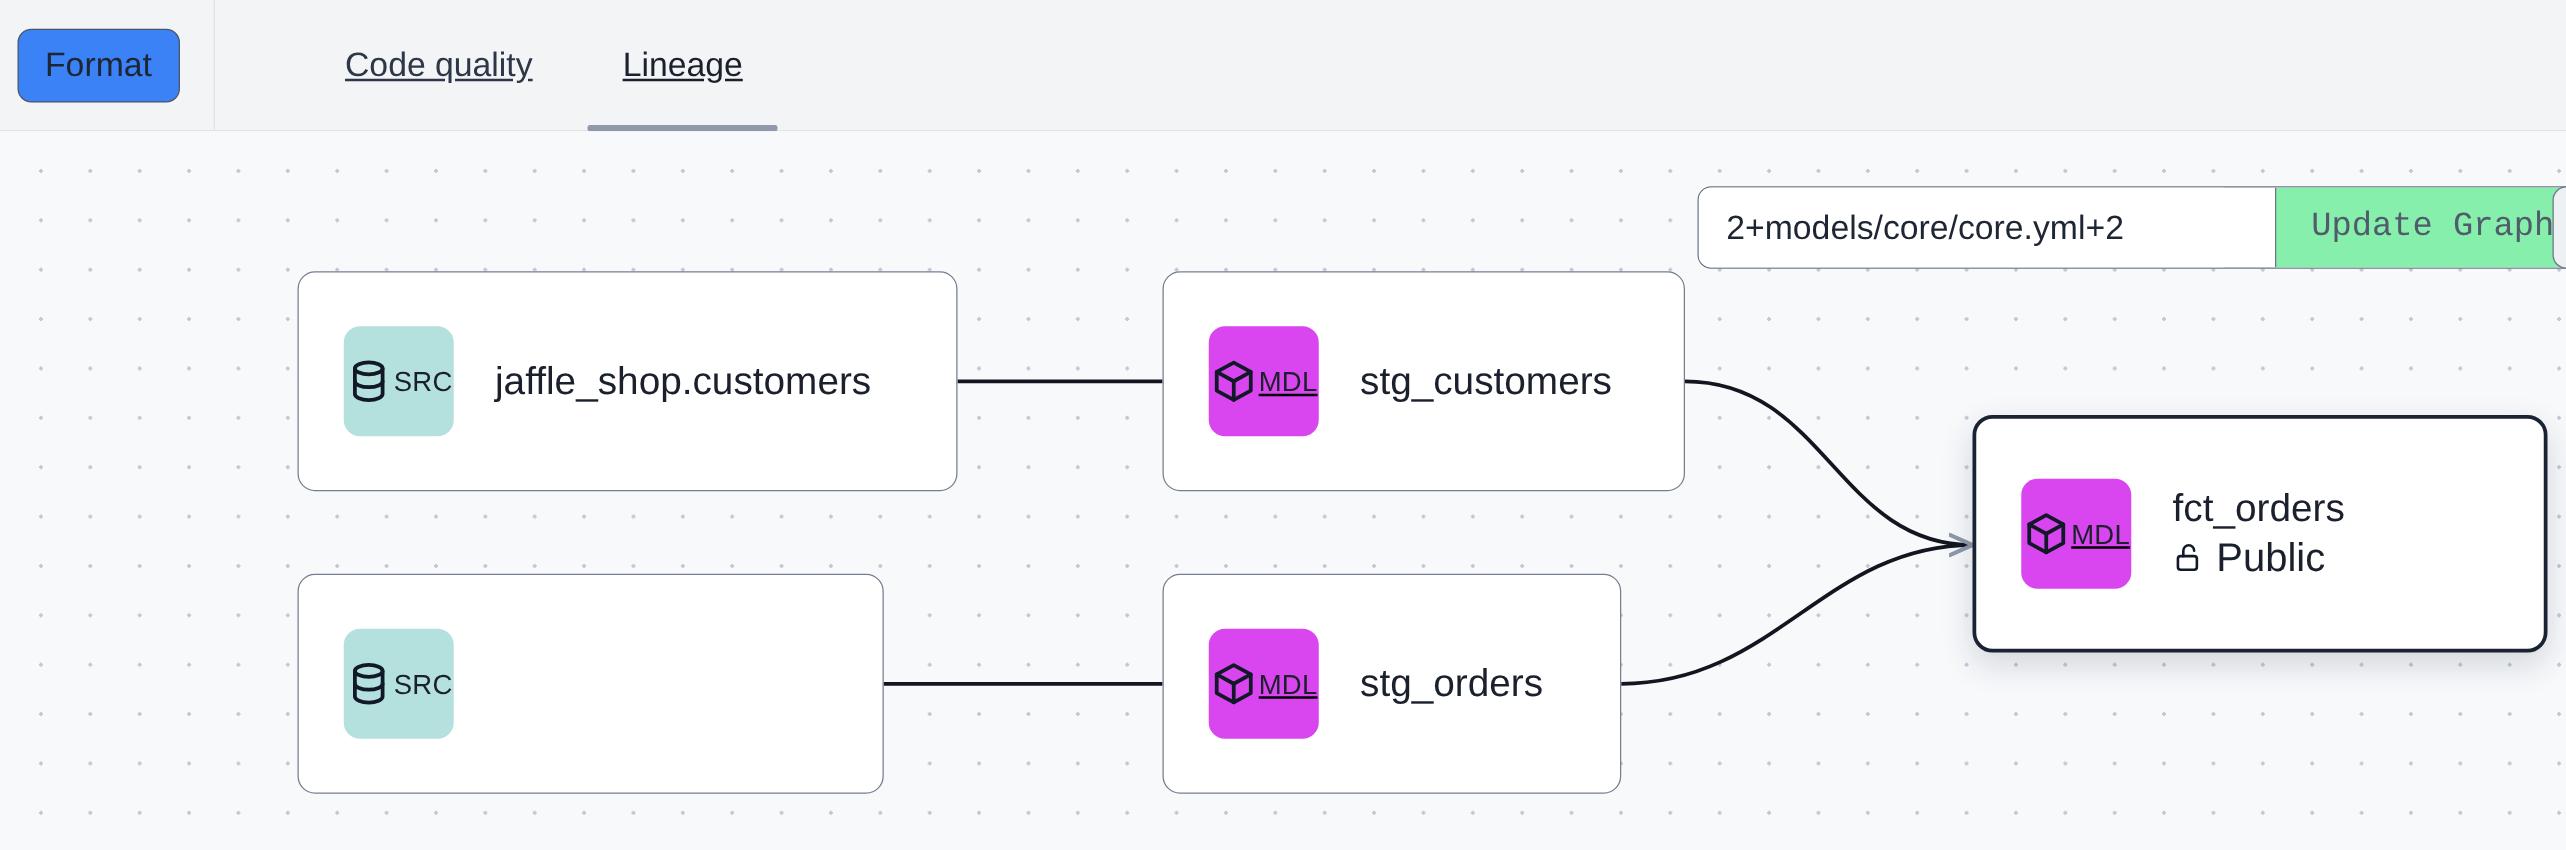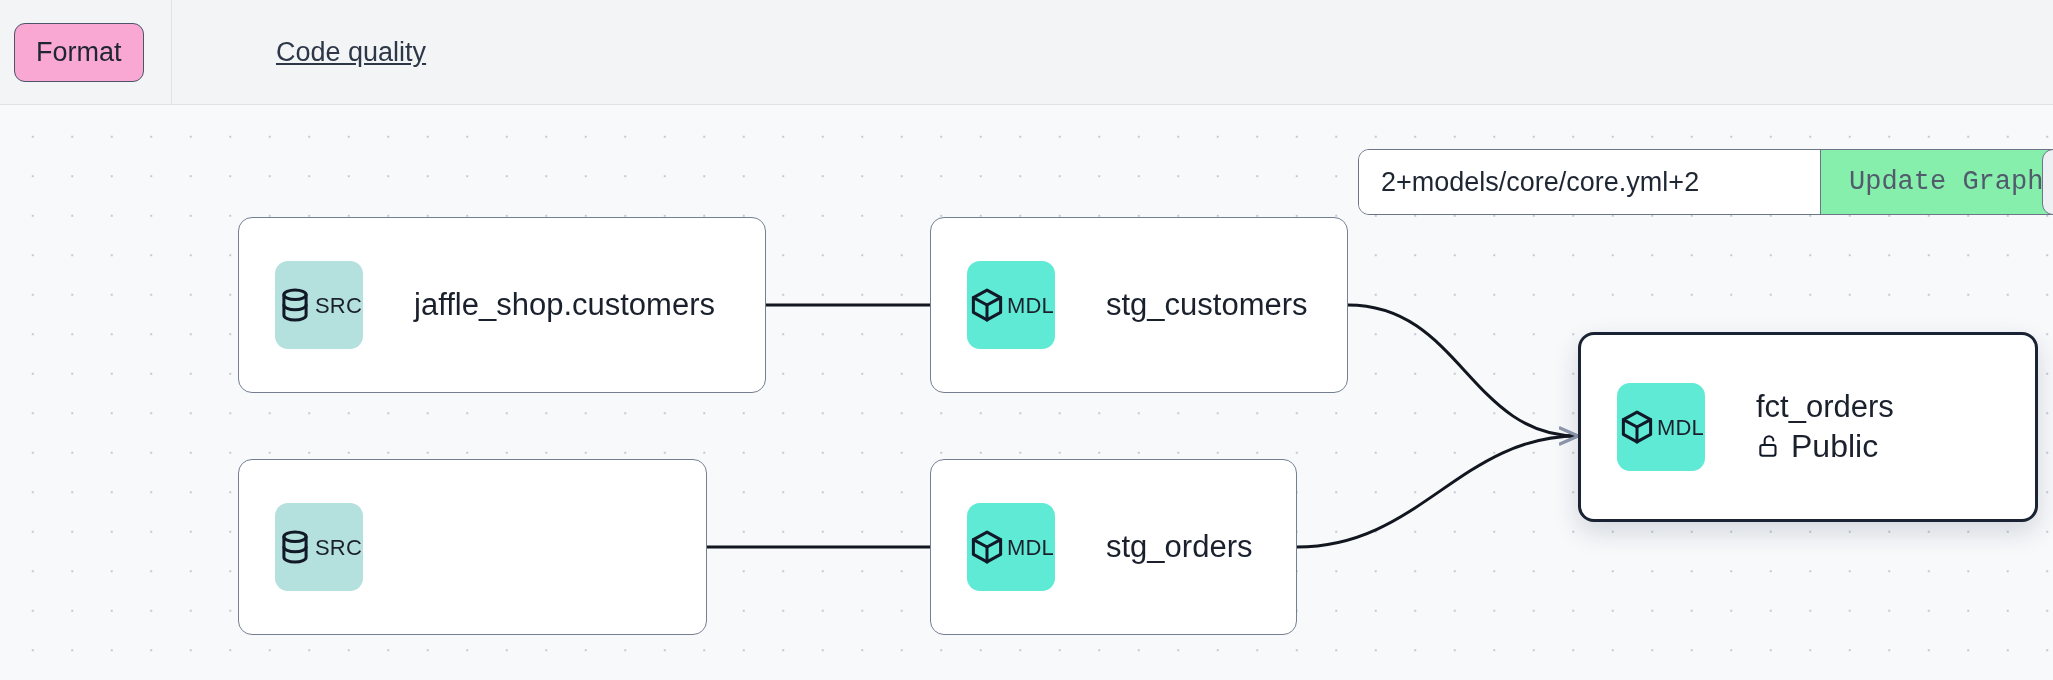--- a/index.html
+++ b/index.html
@@ -35,21 +35,21 @@
     width: 172px;
     height: 105px;
     display: flex;
     align-items: center;
     padding-left: 14px;
     border-right: 1px solid #dfe3e8;
     flex: 0 0 auto;
   }
 
   #format-button {
-    background: #f9a8d4;
+    background: #3b82f6;
     border: 1.6px solid #4a5568;
     border-radius: 11px;
     height: 59px;
     padding: 0 21px;
     font-size: 27px;
     color: #1f2633;
     font-family: "Liberation Sans", sans-serif;
     cursor: pointer;
     display: flex;
     align-items: center;
@@ -123,32 +123,32 @@
     width: 88px; height: 88px;
     border-radius: 13px;
     flex: 0 0 auto;
     display: flex;
     flex-direction: row;
     align-items: center;
     justify-content: center;
     gap: 1px;
   }
   .badge.src { background: #b4e0dd; }
-  .badge.mdl { background: #5eead4; }
+  .badge.mdl { background: #d946ef; text-decoration: underline; }
   .badge svg { display: block; }
   .badge-text {
     font-size: 22px;
     color: #1a202c;
     font-family: "Liberation Sans", sans-serif;
     letter-spacing: 0.2px;
     line-height: 1;
     margin-top: 2px;
   }
 
-  .node-body { margin-left: 51px; display: flex; flex-direction: column; justify-content: center; text-align: right; }
+  .node-body { margin-left: 33px; display: flex; flex-direction: column; justify-content: center; text-align: right; }
   .node-title {
     font-size: 31px;
     color: #1a202c;
     white-space: nowrap;
     line-height: 1.15;
   }
   .node-sub {
     display: flex;
     align-items: center;
     gap: 9px;
@@ -222,20 +222,23 @@
   <div id="topbar">
 
     <div id="format-zone">
       <button id="format-button">Format</button>
     </div>
 
     <div id="tabs">
       <div class="tab">
         <span>Code quality</span>
       </div>
+      <div class="tab active">
+        <span>Lineage</span>
+      </div>
     </div>
 
   </div>
 
   <div id="canvas">
 
     <svg id="edges" viewBox="0 0 2053 575" xmlns="http://www.w3.org/2000/svg">
       <defs>
         <marker id="arrow" viewBox="0 0 10 10" refX="9" refY="5" markerWidth="7" markerHeight="7" orient="auto-start-reverse">
           <path d="M 0 1 L 9 5 L 0 9" fill="none" stroke="#8e99ab" stroke-width="1.4"></path>

